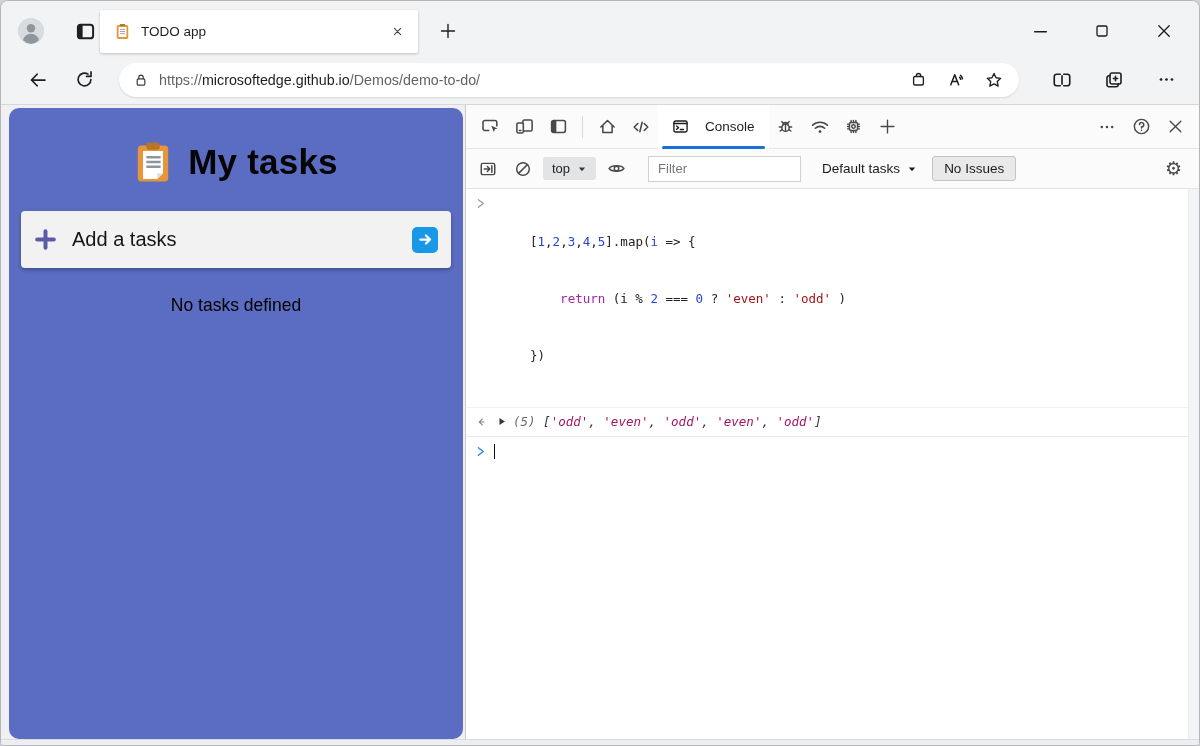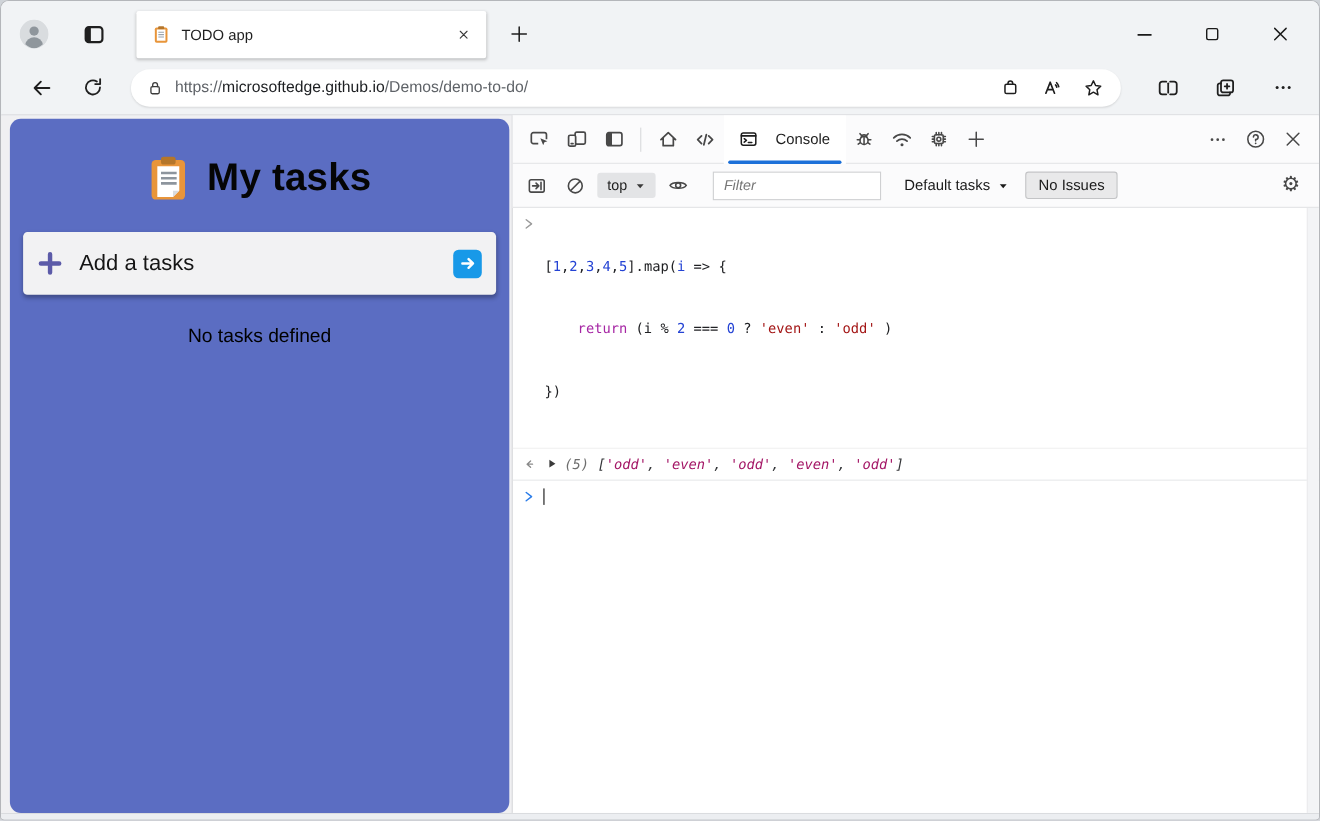--- a/index.html
+++ b/index.html
@@ -11,21 +11,21 @@
     background:#f1f3f5; border:1px solid #b4b6ba;
     border-radius:8px 8px 4px 4px; overflow:hidden;
   }
 
   
   .tabstrip{ height:60px; display:flex; align-items:center; padding-left:17px; background:#f1f3f5; }
   .avatar{ width:26px; height:26px; border-radius:50%; overflow:hidden; background:#d9dcdf; flex:0 0 auto; cursor:pointer; }
   .chrome-btn{ background:none; border:none; display:flex; align-items:center; justify-content:center; color:#1f1f1f; cursor:pointer; }
   .tabactions{ width:30px; height:30px; margin-left:26px; }
   .tab{
-    margin-left:24px; width:318px; height:43px; background:#fff; border-radius:2px;
+    width:318px; height:43px; background:#fff; border-radius:2px;
     box-shadow:0 1px 3px rgba(0,0,0,.22); display:flex; align-items:center; padding:0 10px 0 14px; cursor:pointer;
   }
   .tab-title{ margin-left:10px; font-size:13.5px; color:#1f1f1f; }
   .tab-close{ margin-left:auto; width:22px; height:22px; border:none; background:none; color:#3c3c3c; display:flex; align-items:center; justify-content:center; border-radius:4px; cursor:pointer; }
   .newtab{ width:32px; height:32px; margin-left:14px; }
   .win-controls{ margin-left:auto; display:flex; align-items:center; padding-right:20px; }
   .win-controls .chrome-btn{ width:30px; height:30px; margin-left:32px; color:#1a1a1a; }
 
   
   .urlrow{ height:44px; display:flex; align-items:center; padding:0 14px 6px 14px; background:#f1f3f5; border-bottom:1px solid #d6d8db; }
@@ -63,34 +63,34 @@
   .dt-btn{ background:none; border:none; width:34px; height:34px; display:flex; align-items:center; justify-content:center; color:#484848; cursor:pointer; flex:0 0 auto; }
   .dt-tabbar{ height:44px; background:#fbfbfc; border-bottom:1px solid #e3e4e6; display:flex; align-items:center; padding:0 7px; }
   .dt-sep{ width:1px; height:22px; background:#d8d9db; margin:0 7px; }
   .dt-tab{ position:relative; height:44px; display:flex; align-items:center; gap:16px; padding:0 14px; font-size:13.5px; color:#1d1d1d; cursor:pointer; background:#fff; }
   .dt-tab.active::after{ content:""; position:absolute; left:4px; right:4px; bottom:0; height:3px; background:#1b6fd8; border-radius:2px; }
   .dt-right{ margin-left:auto; display:flex; align-items:center; }
 
   .dt-toolbar{ height:40px; background:#fbfbfc; border-bottom:1px solid #e3e4e6; display:flex; align-items:center; padding:0 7px; gap:5px; }
   .dt-toolbar .dt-btn{ width:30px; height:30px; }
   .ctx-select{ display:flex; align-items:center; gap:7px; padding:4px 9px; background:#e3e4e6; border-radius:3px; font-size:13px; color:#1d1d1d; cursor:pointer; }
-  .filter-input{ width:153px; height:26px; border:1px solid #cfd0d2; border-radius:0; padding:0 9px; font-size:13px; font-family:"Liberation Sans",sans-serif; color:#1d1d1d; margin-left:12px;font-style:italic; }
+  .filter-input{ width:153px; height:26px; border:1px solid #cfd0d2; border-radius:0; padding:0 9px; font-size:13px; font-family:"Liberation Sans",sans-serif; color:#1d1d1d; margin-left:12px; }
   .filter-input::placeholder{ color:#767676; }
   .levels{ display:flex; align-items:center; gap:7px; margin-left:12px; padding:4px 4px; font-size:13.5px; color:#1a1a1a; cursor:pointer; }
   .noissues{ margin-left:6px; padding:4px 11px; background:#e9e9ea; border:1px solid #c3c4c6; border-radius:3px; font-size:13.5px; color:#1a1a1a; cursor:pointer; }
   .gear-btn{ margin-left:auto; font-size:19px; line-height:1; color:#484848; background:none; border:none; cursor:pointer; padding:4px 10px; }
 
   .console{ flex:1; position:relative; font-family:"DejaVu Sans Mono", monospace; font-size:12.5px; color:#202124; overflow:hidden; }
   .scroll-track{ position:absolute; top:0; right:0; bottom:0; width:11px; background:#f3f4f6; border-left:1px solid #ebecee; }
   .entry{ display:flex; align-items:flex-start; padding:5px 20px 4px 9px; }
   .entry.echo{ border-bottom:1px solid #f0f0f0; }
   .entry.result{ border-bottom:1px solid #e7e8ea; font-style:italic; padding-top:4px; padding-bottom:5px; }
   .msg-icon{ flex:0 0 auto; margin-top:3px; }
   .codelines{ line-height:19px; white-space:pre; margin-left:8px; }
-  .codeline{ line-height:19px; white-space:pre; }
+  .codeline{ line-height:19px; white-space:pre;margin-left:35px; }
   .result .codeline{ margin-left:6px; }
   .cursor{ display:inline-block; width:1px; height:15px; background:#111; margin-left:7px; margin-top:2px; }
 
   .tok-pln{ color:#202124; }
   .tok-num{ color:#2443d4; }
   .tok-def{ color:#2443d4; }
   .tok-kw{ color:#a626a4; }
   .tok-str{ color:#a31515; }
   .tok-meta{ color:#6e6e6e; font-style:italic; }
   .tok-robj{ color:#333538; }

